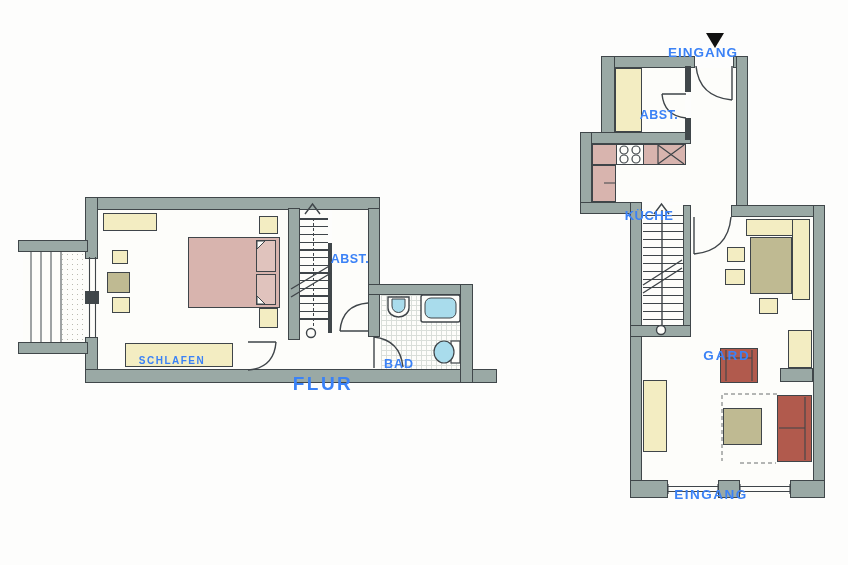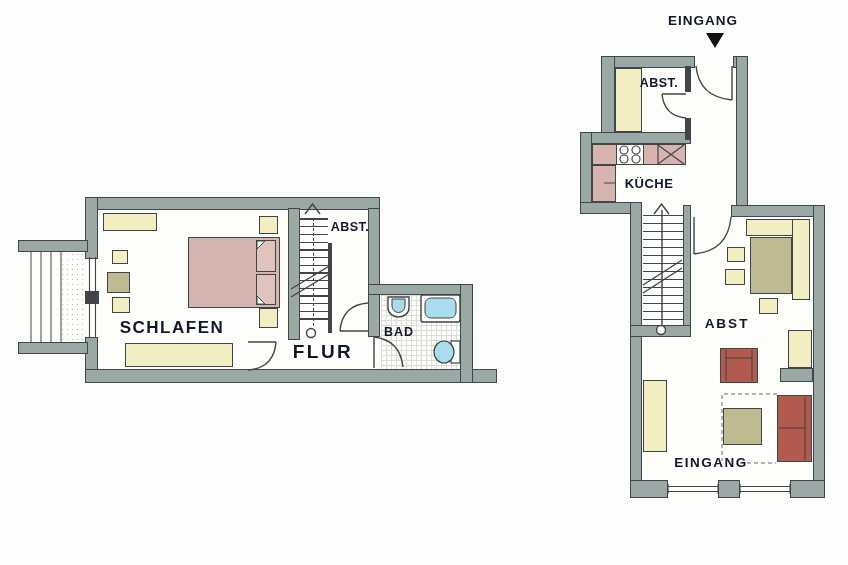--- a/index.html
+++ b/index.html
@@ -18,22 +18,22 @@
                           linear-gradient(90deg,#d9ded9 1px,transparent 1px);
          background-size:5px 5px;background-color:#fdfdfa;}
   .stairs{position:absolute;z-index:2;
     background:repeating-linear-gradient(to bottom,transparent 0,transparent 6.4px,#3f4549 6.4px,#3f4549 7.7px);}
   .stairs2{position:absolute;z-index:2;
     background:repeating-linear-gradient(to bottom,transparent 0,transparent 6.7px,#3f4549 6.7px,#3f4549 8px);}
   .dashline{position:absolute;width:0;border-left:1.3px dashed #3f4549;z-index:2;}
   .speckle{position:absolute;z-index:1;
     background-image:radial-gradient(#b9bab0 0.8px,transparent 0.9px);background-size:5px 5px;}
   .overlay{position:absolute;left:0;top:0;z-index:4;}
-  .lbl{position:absolute;transform:translate(-50%,-50%);font-weight:700;color:#0f172a;
-       white-space:nowrap;z-index:5;}
+  .lbl{position:absolute;transform:translate(-50%,-50%);font-weight:700;color:#3b82f6;
+       white-space:nowrap;z-index:5;margin-top:32px;}
   .tri{position:absolute;width:0;height:0;z-index:5;
        border-left:9px solid transparent;border-right:9px solid transparent;border-top:15px solid #111;}
 </style>
 </head>
 <body>
 
 <div id="stage">
 
   <div>
 
@@ -197,21 +197,21 @@
 
     <g stroke="#3f4549" stroke-width="1.1" fill="none">
       <path d="M805,397 V460 M779,428 H805"></path>
       <path d="M726,350 V381 M752,350 V381 M726,358 H752"></path>
     </g>
   </svg>
 
   <span class="lbl" style="left:703px;top:20px;font-size:13.5px;letter-spacing:1px;">EINGANG</span>
   <span class="lbl" style="left:659px;top:83px;font-size:12.5px;letter-spacing:0.5px;">ABST.</span>
   <span class="lbl" style="left:649px;top:183px;font-size:13px;letter-spacing:0.5px;">KÜCHE</span>
-  <span class="lbl" style="left:727px;top:323px;font-size:13.5px;letter-spacing:2px;">ABST</span>
+  <span class="lbl" style="left:727px;top:323px;font-size:13.5px;letter-spacing:2px;">GARD</span>
   <span class="lbl" style="left:711px;top:462px;font-size:13.5px;letter-spacing:1.5px;">EINGANG</span>
 
-  <span class="lbl" style="left:172px;top:328px;font-size:17px;letter-spacing:1.5px;">SCHLAFEN</span>
+  <span class="lbl" style="left:172px;top:328px;font-size:10px;letter-spacing:1.5px;">SCHLAFEN</span>
   <span class="lbl" style="left:350px;top:227px;font-size:12.5px;letter-spacing:0.5px;">ABST.</span>
   <span class="lbl" style="left:323px;top:352px;font-size:19px;letter-spacing:2.5px;">FLUR</span>
   <span class="lbl" style="left:399px;top:332px;font-size:12.5px;letter-spacing:1px;">BAD</span>
 
 </div>
 
 </body></html>

